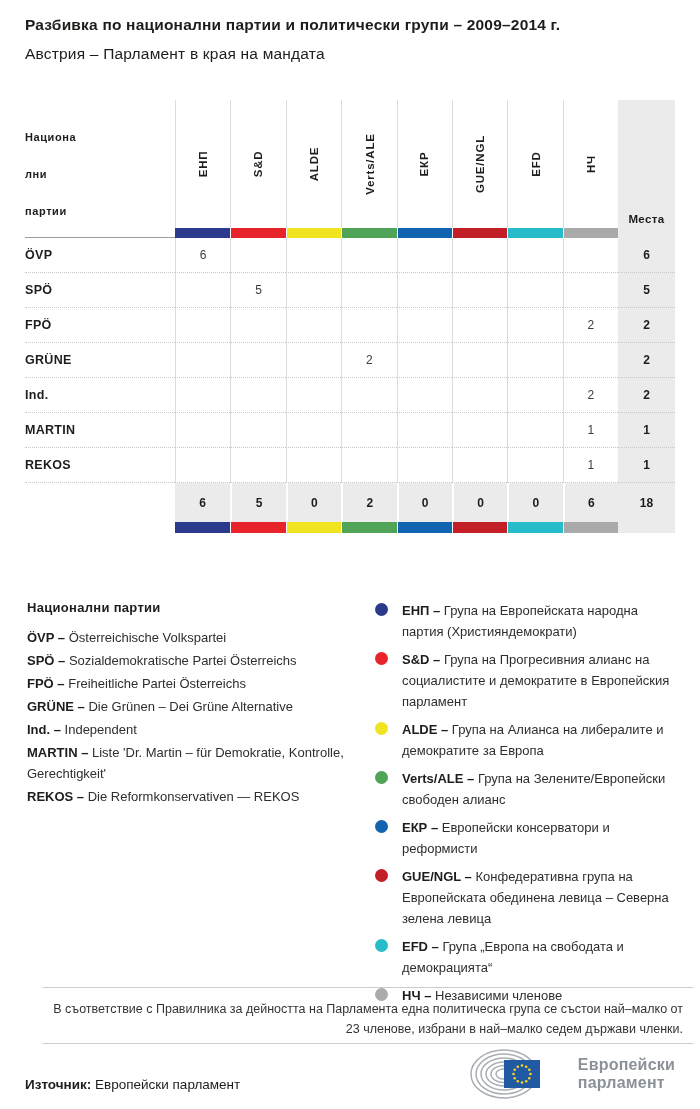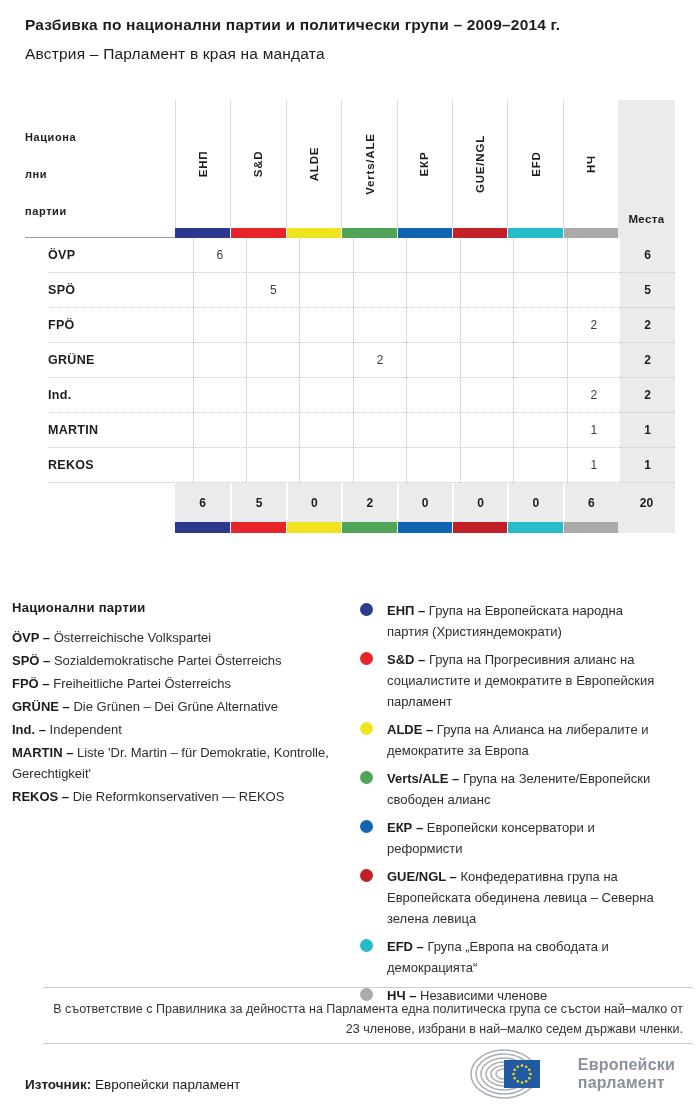--- a/index.html
+++ b/index.html
@@ -26,33 +26,33 @@
   .hdr-gcell { display:flex; align-items:center; justify-content:center; }
   .vlabel { transform:rotate(-90deg); white-space:nowrap; font-weight:700; font-size:11.5px; letter-spacing:.8px; }
   .corner { display:flex; flex-direction:column; justify-content:flex-end; padding-bottom:4px;gap:11px; }
   .corner-line { font-weight:700; font-size:11px; letter-spacing:.6px; line-height:26px; }
   .seats-head { display:flex; align-items:flex-end; justify-content:center; padding-bottom:3px;
                 font-weight:700; font-size:11.5px; letter-spacing:.4px; }
 
   .bar-row { height:10px; }
   .bar-underline { border-bottom:1px solid #9c9c9c; }
 
-  .data-row { height:35px;margin-left:23px; }
+  .data-row { height:35px; }
   .data-row .cell { border-bottom:1px dotted #c8c8c8; display:flex; align-items:center; justify-content:center;
                     font-size:12px; color:#3c3c3c; }
   .data-row .label-col { justify-content:flex-start; font-weight:700; font-size:12.5px; letter-spacing:.3px; color:#1d1d1b; }
   .data-row .seats-col { font-weight:700; color:#1d1d1b; }
 
   .totals-row { height:39px; }
   .totals-row .cell { display:flex; align-items:center; justify-content:center; font-size:12px; font-weight:700; color:#1d1d1b; }
   .totals-row .gcol { background:#ebebeb; }
   .bbar-row { height:11px; }
 
   
-  .legends { position:absolute; left:12px; top:600px; width:650px; display:flex; }
+  .legends { position:absolute; left:27px; top:600px; width:650px; display:flex; }
   .legend-left { width:348px; }
   .legend-right { width:302px; }
   .lg-heading { font-weight:700; font-size:13px; letter-spacing:.3px; margin-bottom:12px; }
   .party-item { font-size:13px; line-height:21px; margin-bottom:2px; color:#2e2e2e; }
   .party-item b { color:#1d1d1b; }
   .lg-item { display:flex; gap:14px; margin-bottom:7px; }
   .lg-dot { flex:0 0 auto; width:13px; height:13px; border-radius:50%; margin-top:3px; }
   .lg-text { font-size:13px; line-height:21px; color:#2e2e2e; max-width:272px; }
   .lg-text b { color:#1d1d1b; }
 
@@ -209,21 +209,21 @@
       <div class="trow totals-row">
         <div class="cell label-col"></div>
         <div class="cell gcol">6</div>
         <div class="cell gcol wsep2">5</div>
         <div class="cell gcol wsep2">0</div>
         <div class="cell gcol wsep2">2</div>
         <div class="cell gcol wsep2">0</div>
         <div class="cell gcol wsep2">0</div>
         <div class="cell gcol wsep2">0</div>
         <div class="cell gcol wsep2">6</div>
-        <div class="cell seats-col">20</div>
+        <div class="cell seats-col">18</div>
       </div>
       <div class="trow bbar-row">
         <div class="cell label-col"></div>
         <div class="cell gcol" style="background: rgb(43, 58, 140);"></div>
         <div class="cell gcol wsep" style="background: rgb(232, 36, 43);"></div>
         <div class="cell gcol wsep" style="background: rgb(240, 228, 32);"></div>
         <div class="cell gcol wsep" style="background: rgb(79, 164, 87);"></div>
         <div class="cell gcol wsep" style="background: rgb(17, 100, 175);"></div>
         <div class="cell gcol wsep" style="background: rgb(194, 31, 38);"></div>
         <div class="cell gcol wsep" style="background: rgb(39, 188, 202);"></div>

